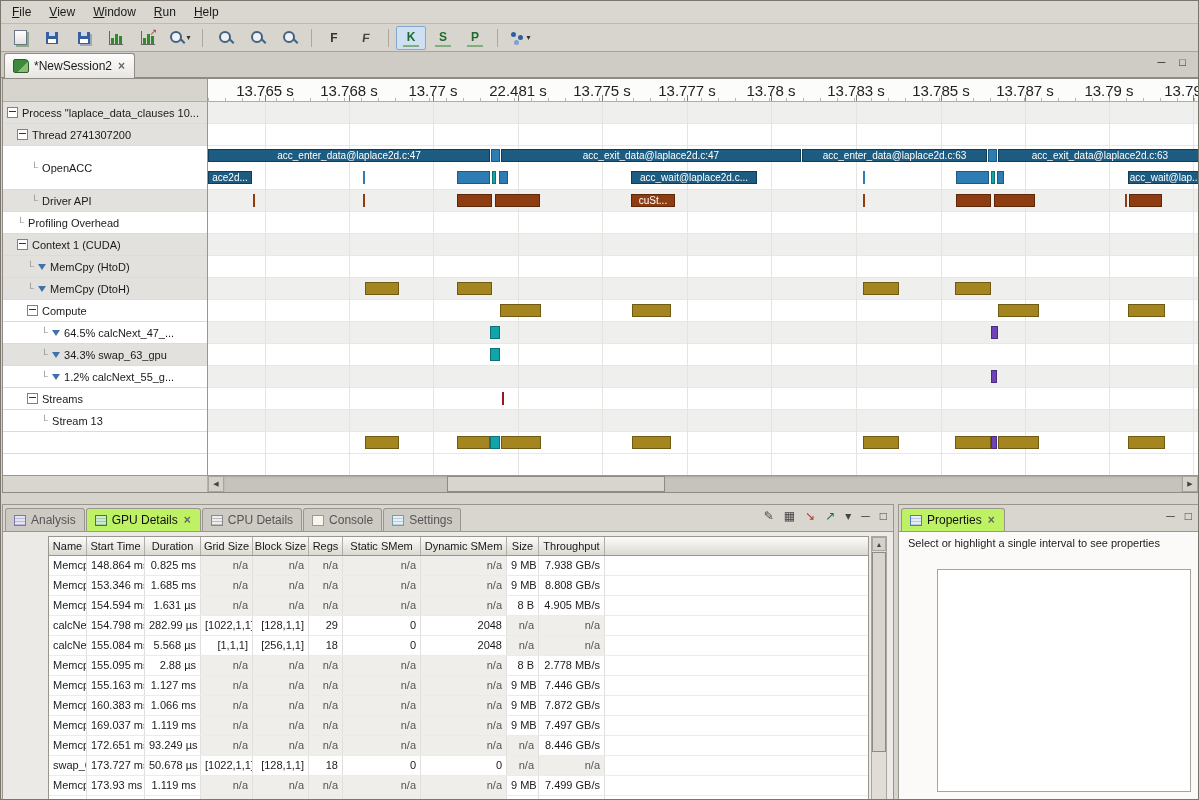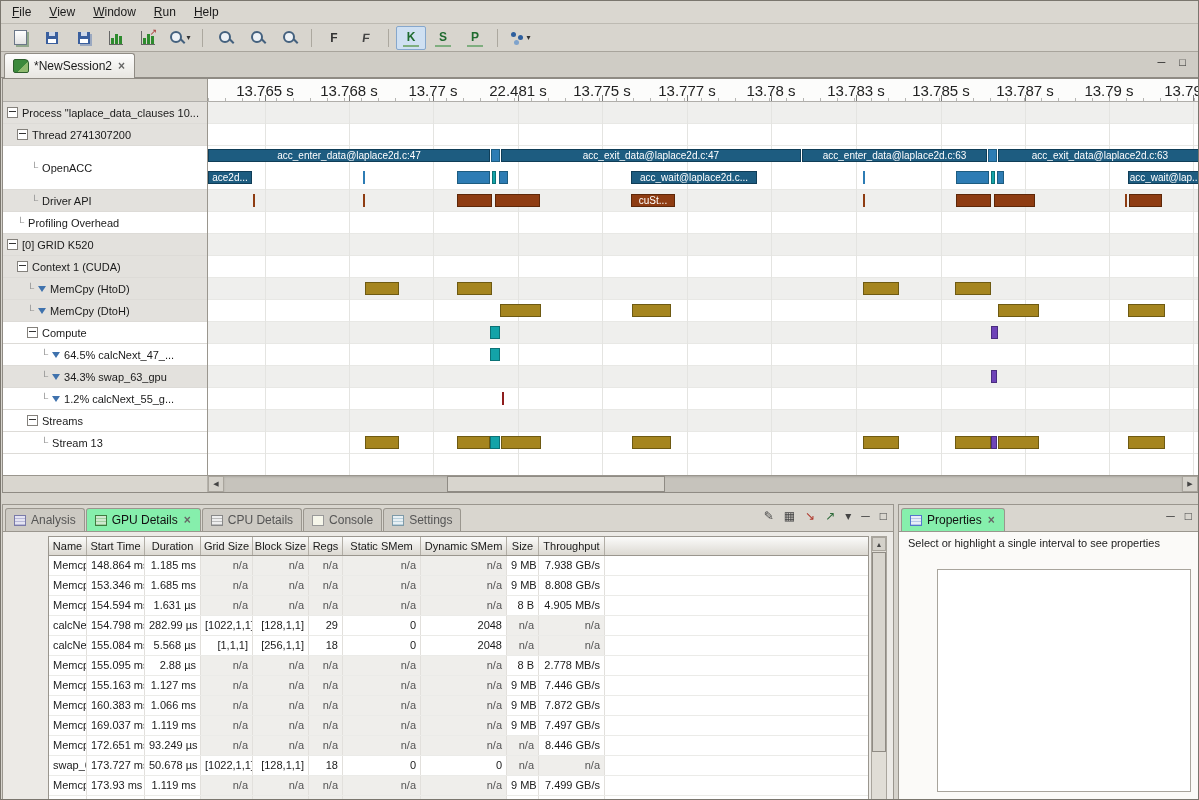--- a/index.html
+++ b/index.html
@@ -90,21 +90,21 @@
     background:#d4d1ca; border:1px solid #a9a59d; box-sizing:border-box; }
   .sb-track { flex:1; position:relative; background:#c6c3bc; box-shadow:inset 0 1px 2px rgba(0,0,0,.15); }
   .sb-thumb { position:absolute; top:0; bottom:0; background:#d8d5ce; border:1px solid #8f8b84; box-sizing:border-box; }
   
   #details { position:absolute; left:1px; top:503px; width:892px; height:343px; border:1px solid #9a968e;
     background:#eceae6; box-sizing:border-box; }
   #dtabs, #ptabs { height:25px; background:#d9d6cf; border-bottom:1px solid #9a968e; display:flex; align-items:flex-end;
     padding:1px 2px 0 2px; position:relative; }
   .dtab { height:23px; box-sizing:border-box; display:flex; align-items:center; gap:5px; padding:0 8px; margin-right:1px;
     border:1px solid #9a968e; border-bottom:none; border-radius:3px 3px 0 0; background:#cdcac3; color:#555; font-size:12px; }
-  .dtab.active { background:#86efac; color:#111;justify-content:space-between; }
+  .dtab.active { background:#bef264; color:#111;justify-content:space-between; }
   .dticon { width:12px; height:11px; border:1px solid #888; background:#ddd; flex:none; box-sizing:border-box; }
   .i-tab-analysis { border-color:#7a7aa8; background:repeating-linear-gradient(180deg,#e4e4f2 0 2px,#b8b8d8 2px 3px); }
   .i-tab-gpu { border-color:#3f7a3f; background:repeating-linear-gradient(180deg,#cfe8cf 0 2px,#9fcf9f 2px 3px); }
   .i-tab-cpu { border-color:#888; background:repeating-linear-gradient(180deg,#eee 0 2px,#bbb 2px 3px); }
   .i-tab-console { border-color:#999; background:#f6f6ea; }
   .i-tab-settings { border-color:#7e9aa8; background:repeating-linear-gradient(180deg,#e8f0f4 0 2px,#b8d0dc 2px 3px); }
   .i-tab-props { border-color:#5577cc; background:repeating-linear-gradient(180deg,#e8eef8 0 2px,#b8c8e8 2px 3px); }
   #dtools, #ptools { position:absolute; right:6px; top:4px; display:flex; align-items:center; gap:10px;
     color:#444; font-size:12px; }
   .ptool { cursor:default; }
@@ -254,24 +254,20 @@
             <span class="srow-label">OpenACC</span>
           </div>
           <div class="srow" style="height: 22px; background: rgb(227, 225, 221); padding-left: 28px;">
             <span class="corner">└</span>
             <span class="srow-label">Driver API</span>
           </div>
           <div class="srow" style="height: 22px; background: rgb(255, 255, 255); padding-left: 14px;">
             <span class="corner">└</span>
             <span class="srow-label">Profiling Overhead</span>
           </div>
-          <div class="srow" style="height: 22px; background: rgb(227, 225, 221); padding-left: 4px;">
-            <span class="expander"></span>
-            <span class="srow-label">[0] GRID K520</span>
-          </div>
           <div class="srow" style="height: 22px; background: rgb(227, 225, 221); padding-left: 14px;">
             <span class="expander"></span>
             <span class="srow-label">Context 1 (CUDA)</span>
           </div>
           <div class="srow" style="height: 22px; background: rgb(227, 225, 221); padding-left: 24px;">
             <span class="corner">└</span>
             <span class="funnel"></span>
             <span class="srow-label">MemCpy (HtoD)</span>
           </div>
           <div class="srow" style="height: 22px; background: rgb(227, 225, 221); padding-left: 24px;">
@@ -456,21 +452,21 @@
           <div class="gth" style="width: 78px;">Static SMem</div>
           <div class="gth" style="width: 86px;">Dynamic SMem</div>
           <div class="gth" style="width: 32px;">Size</div>
           <div class="gth" style="width: 66px;">Throughput</div>
           <div class="gth fill"></div>
         </div>
       <div id="gbody">
           <div class="gtr">
             <div class="gtd name" style="width: 38px;">Memcpy</div>
             <div class="gtd" style="width: 58px;">148.864 ms</div>
-            <div class="gtd" style="width: 56px;">1.185 ms</div>
+            <div class="gtd" style="width: 56px;">0.825 ms</div>
             <div class="gtd na" style="width: 52px;">n/a</div>
             <div class="gtd na" style="width: 56px;">n/a</div>
             <div class="gtd na" style="width: 34px;">n/a</div>
             <div class="gtd na" style="width: 78px;">n/a</div>
             <div class="gtd na" style="width: 86px;">n/a</div>
             <div class="gtd" style="width: 32px;">9 MB</div>
             <div class="gtd" style="width: 66px;">7.938 GB/s</div>
             <div class="gtd fill"></div>
           </div>
           <div class="gtr">

